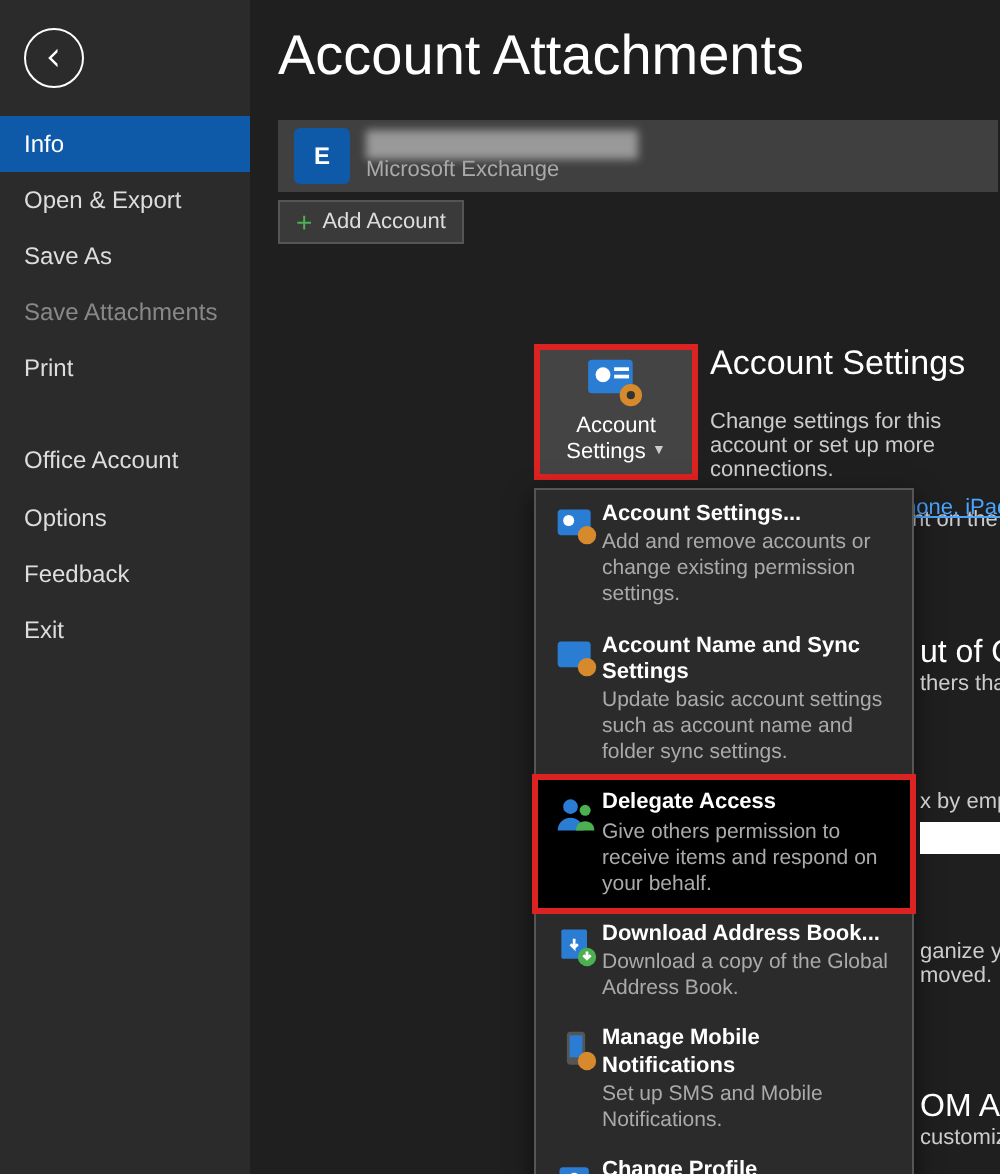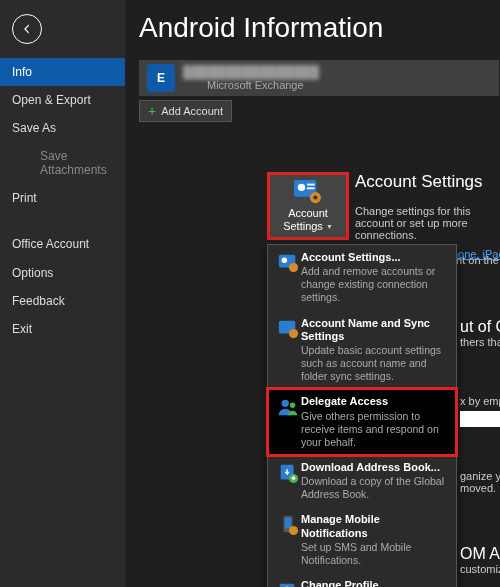--- a/index.html
+++ b/index.html
@@ -5,30 +5,30 @@
   * { margin: 0; padding: 0; box-sizing: border-box; font-family: "Segoe UI", sans-serif; }
   body { background: #1f1f1f; color: #ddd; width: 500px; height: 587px; overflow: hidden; font-size: 12px; }
   .app { display: flex; height: 100%; }
 
   
   .sidebar { width: 125px; background: #2b2b2b; display: flex; flex-direction: column; padding-top: 8px; }
   .back-circle { width: 30px; height: 30px; border: 1.5px solid #fff; border-radius: 50%; display: flex; align-items: center; justify-content: center; margin: 6px 0 14px 12px; cursor: pointer; }
   .back-circle svg { width: 14px; height: 14px; fill: #fff; }
   .side-item { padding: 7px 12px; color: #ddd; cursor: pointer; font-size: 12px; }
   .side-item.selected { background: #0f5aa8; color: #fff; }
-  .side-item.dim { color: #888; margin-left: 28px; }
+  .side-item.dim { color: #888; }
 
   
   .main { flex: 1; background: #1f1f1f; padding: 12px 0 0 14px; position: relative; overflow: hidden; }
   .title { font-size: 28px; font-weight: 300; color: #fff; margin-bottom: 16px; }
 
   .acct-bar { background: #404040; display: flex; align-items: center; padding: 4px 8px; width: 360px; }
   .acct-icon { width: 28px; height: 28px; background: #0f5aa8; border-radius: 3px; display: flex; align-items: center; justify-content: center; margin-right: 8px; color: #fff; font-size: 12px; font-weight: bold; }
   .acct-text .acct-email { color: #999; font-size: 12px; filter: blur(2px); }
-  .acct-text .acct-sub { color: #aaa; font-size: 11px; margin-left: 24px; }
+  .acct-text .acct-sub { color: #aaa; font-size: 11px; }
 
   .add-btn { display: inline-flex; align-items: center; background: #3a3a3a; border: 1px solid #555; padding: 3px 8px; margin-top: 4px; cursor: pointer; font-size: 11px; color: #ddd; }
   .add-btn .plus { color: #4caf50; font-size: 14px; margin-right: 5px; line-height: 1; }
 
   .section { position: absolute; left: 230px; }
   .sec-settings { top: 172px; }
   .sec-settings h2 { font-size: 17px; font-weight: 400; color: #fff; }
   .sec-settings .line { font-size: 11px; color: #ccc; margin-top: 13px; }
   .sec-settings .sq { display:inline-block; width:7px; height:7px; background:#888; margin-right:6px; vertical-align:middle;}
   .sec-settings a { color: #4aa3ff; text-decoration: underline; font-size: 11px; }
@@ -70,21 +70,21 @@
     <div class="side-item dim">Save Attachments</div>
     <div class="side-item">Print</div>
     <div style="height:18px"></div>
     <div class="side-item" style="line-height:1.25;">Office Account</div>
     <div class="side-item">Options</div>
     <div class="side-item">Feedback</div>
     <div class="side-item">Exit</div>
   </div>
 
   <div class="main">
-    <div class="title">Android Information</div>
+    <div class="title">Account Attachments</div>
 
     <div class="acct-bar">
       <div class="acct-icon">E</div>
       <div class="acct-text">
         <div class="acct-email">████████████████</div>
         <div class="acct-sub">Microsoft Exchange</div>
       </div>
     </div>
     <div class="add-btn">
       <span class="plus">+</span>
@@ -118,21 +118,21 @@
       <div class="mi">
         <div class="mi-ico">
             <svg viewBox="0 0 24 24">
               <rect x="2" y="3" width="18" height="14" rx="2" fill="#2b7cd3"></rect>
               <circle cx="8" cy="9" r="3" fill="#fff"></circle>
               <circle cx="18" cy="17" r="5" fill="#d78a2b"></circle>
             </svg>
           </div>
         <div class="mi-txt">
             <div class="mi-title">Account Settings...</div>
-            <div class="mi-desc">Add and remove accounts or change existing connection settings.</div>
+            <div class="mi-desc">Add and remove accounts or change existing permission settings.</div>
           </div>
       </div>
       <div class="mi">
         <div class="mi-ico">
             <svg viewBox="0 0 24 24">
               <rect x="2" y="3" width="18" height="14" rx="2" fill="#2b7cd3"></rect>
               <circle cx="18" cy="17" r="5" fill="#d78a2b"></circle>
             </svg>
           </div>
         <div class="mi-txt">

